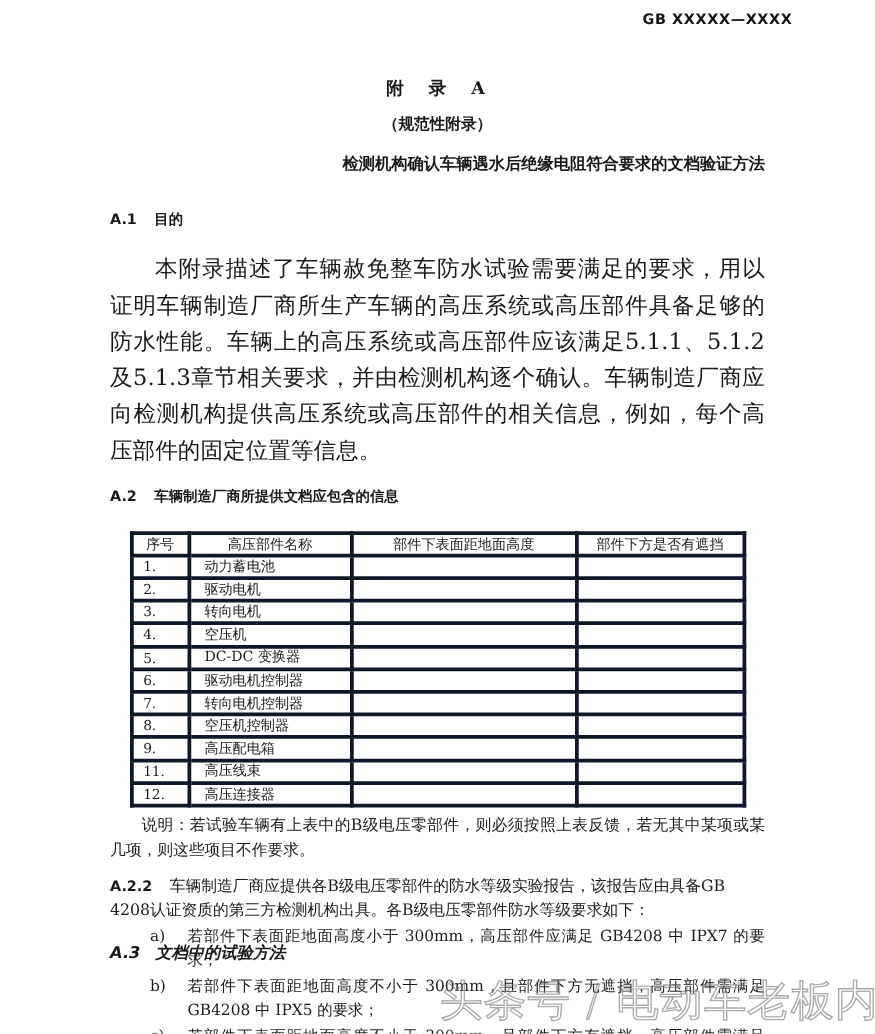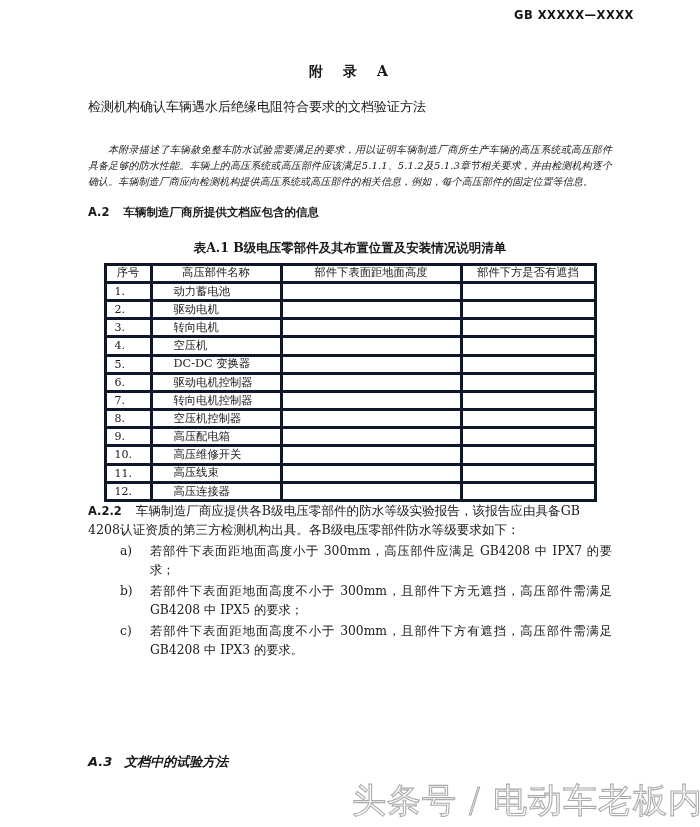--- a/index.html
+++ b/index.html
@@ -54,22 +54,22 @@
     line-height: 1.4;
   }
   .annex-sub {
     text-align: center;
     font-weight: bold;
     font-size: 12.5px;
     margin: 0 0 8px 0;
     line-height: 1.4;
   }
   .annex-name {
-    text-align: left;
-    font-weight: normal;
+    text-align: right;
+    font-weight: bold;
     font-size: 13px;
     margin: 16px 0 26px 0;
     line-height: 1.4;
   }
 
   
   .sec-h {
     font-family: "DejaVu Sans", "Liberation Sans", sans-serif;
     font-weight: bold;
     font-size: 11.5px;
@@ -77,27 +77,26 @@
     line-height: 1.5;
   }
   .sec-h .num { margin-right: 14px; }
 
   .sec-h-A1 { margin-bottom: 16px; }
   .sec-h-A2 { margin-bottom: 18px; }
   .sec-h-A21 { margin-bottom: 10px; }
 
   
   .para {
-    font-size: 10px;
+    font-size: 18px;
     line-height: 1.62;
     text-align: justify;
     margin: 0 0 14px 0;
     text-indent: 2em;
     letter-spacing: 0.1px;
-    font-style: italic;
   }
 
   
   .tbl-cap {
     text-align: center;
     font-weight: bold;
     font-size: 12.5px;
     margin: 0 0 6px 0;
   }
 
@@ -126,21 +125,21 @@
   table.spec td.c-idx {
     width: 46px;
     text-align: left;
     padding-left: 8px;
     font-size: 11px;
   }
   table.spec th.c-idx { width: 46px; }
   table.spec .c-name { width: 130px; }
   table.spec td.c-name {
     text-align: left;
-    padding-left: 21px;
+    padding-left: 11px;
   }
   table.spec .c-h { width: 180px; }
   table.spec .c-b { width: 134px; }
 
   
   .note {
     font-size: 12.6px;
     line-height: 1.6;
     text-align: justify;
     margin: 4px 0 10px 0;
@@ -198,31 +197,34 @@
 </head>
 <body>
 
 <div class="page">
 
   <div class="header-std">GB XXXXX—XXXX</div>
 
   <div class="content">
 
     <div class="annex-title">附　录　A</div>
+    <div class="annex-sub">（规范性附录）</div>
     <div class="annex-name">检测机构确认车辆遇水后绝缘电阻符合要求的文档验证方法</div>
 
+    <div class="sec-h sec-h-A1">
+      <span class="num">A.1</span><span>目的</span>
+    </div>
 
     <p class="para">本附录描述了车辆赦免整车防水试验需要满足的要求，用以证明车辆制造厂商所生产车辆的高压系统或高压部件具备足够的防水性能。车辆上的高压系统或高压部件应该满足5.1.1、5.1.2及5.1.3章节相关要求，并由检测机构逐个确认。车辆制造厂商应向检测机构提供高压系统或高压部件的相关信息，例如，每个高压部件的固定位置等信息。</p>
 
     <div class="sec-h sec-h-A2">
       <span class="num">A.2</span><span>车辆制造厂商所提供文档应包含的信息</span>
     </div>
 
 
-    <div class="tbl-cap">表A.1 B级电压零部件及其布置位置及安装情况说明清单</div>
 
     <table class="spec">
       <thead>
         <tr>
           <th class="c-idx">序号</th>
           <th class="c-name">高压部件名称</th>
           <th class="c-h">部件下表面距地面高度</th>
           <th class="c-b">部件下方是否有遮挡</th>
         </tr>
       </thead>
@@ -275,40 +277,35 @@
           <td class="c-h"></td>
           <td class="c-b"></td>
         </tr>
         <tr>
           <td class="c-idx">9.</td>
           <td class="c-name">高压配电箱</td>
           <td class="c-h"></td>
           <td class="c-b"></td>
         </tr>
         <tr>
-          <td class="c-idx">10.</td>
-          <td class="c-name">高压维修开关</td>
-          <td class="c-h"></td>
-          <td class="c-b"></td>
-        </tr>
-        <tr>
           <td class="c-idx">11.</td>
           <td class="c-name">高压线束</td>
           <td class="c-h"></td>
           <td class="c-b"></td>
         </tr>
         <tr>
           <td class="c-idx">12.</td>
           <td class="c-name">高压连接器</td>
           <td class="c-h"></td>
           <td class="c-b"></td>
         </tr>
       </tbody>
     </table>
 
+    <p class="note">说明：若试验车辆有上表中的B级电压零部件，则必须按照上表反馈，若无其中某项或某几项，则这些项目不作要求。</p>
 
     <div class="sec-h" style="font-weight:bold;">
       <span class="num">A.2.2</span><span style="font-family:'DejaVu Serif','Liberation Serif',serif; font-weight:normal; font-size:12.6px;">车辆制造厂商应提供各B级电压零部件的防水等级实验报告，该报告应由具备GB 4208认证资质的第三方检测机构出具。各B级电压零部件防水等级要求如下：</span>
     </div>
 
     <ul class="ll">
       <li>
         <span class="mk">a)</span>
         <span>若部件下表面距地面高度小于 300mm，高压部件应满足 GB4208 中 IPX7 的要求；</span>
       </li>

